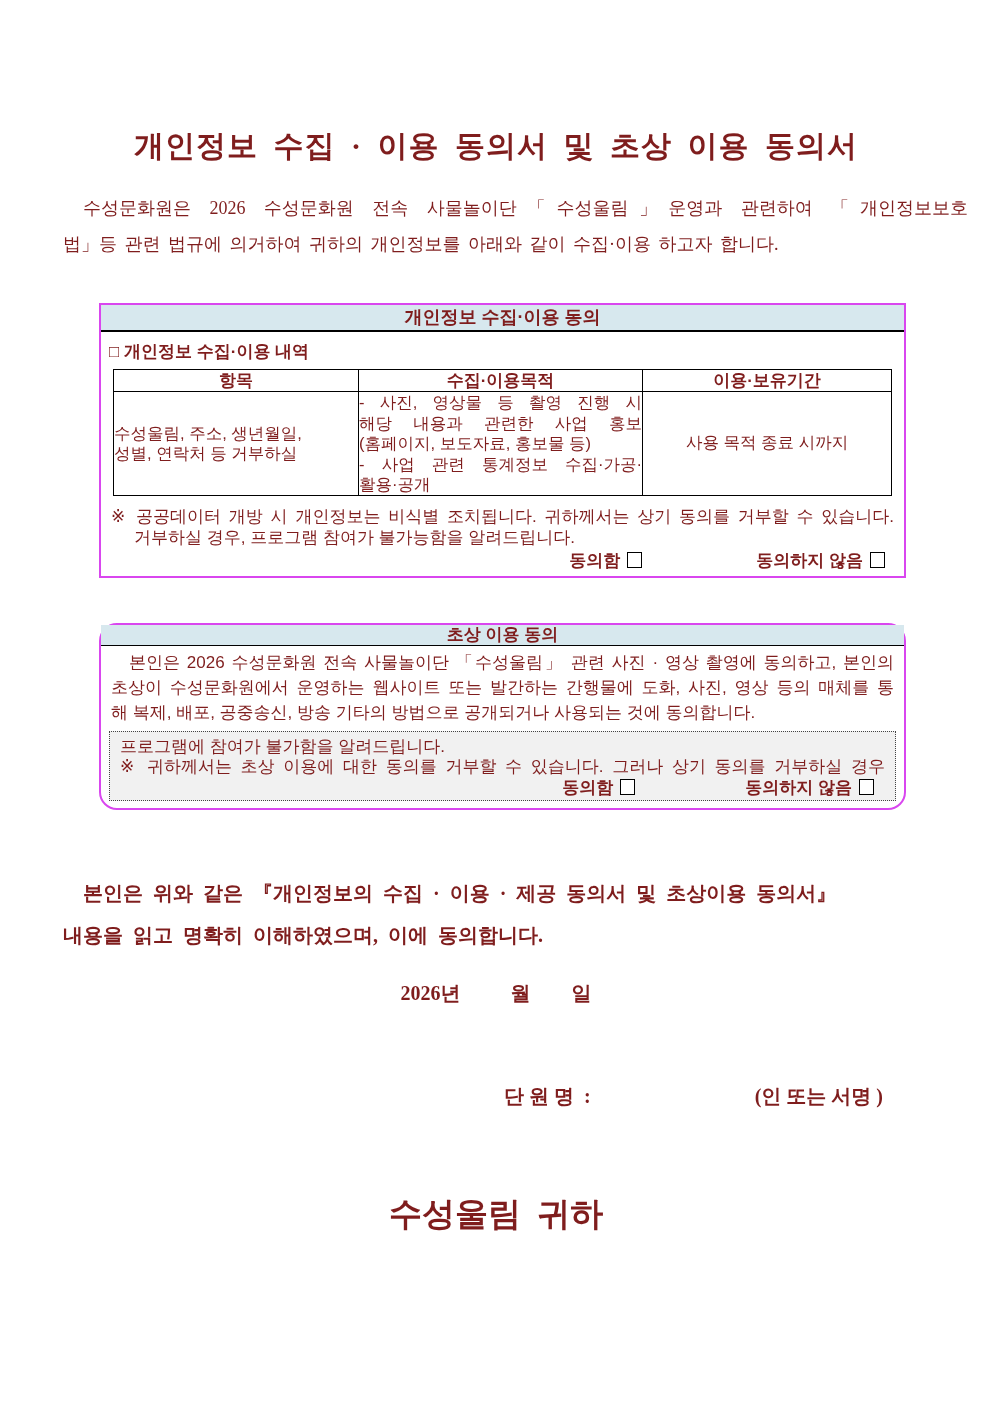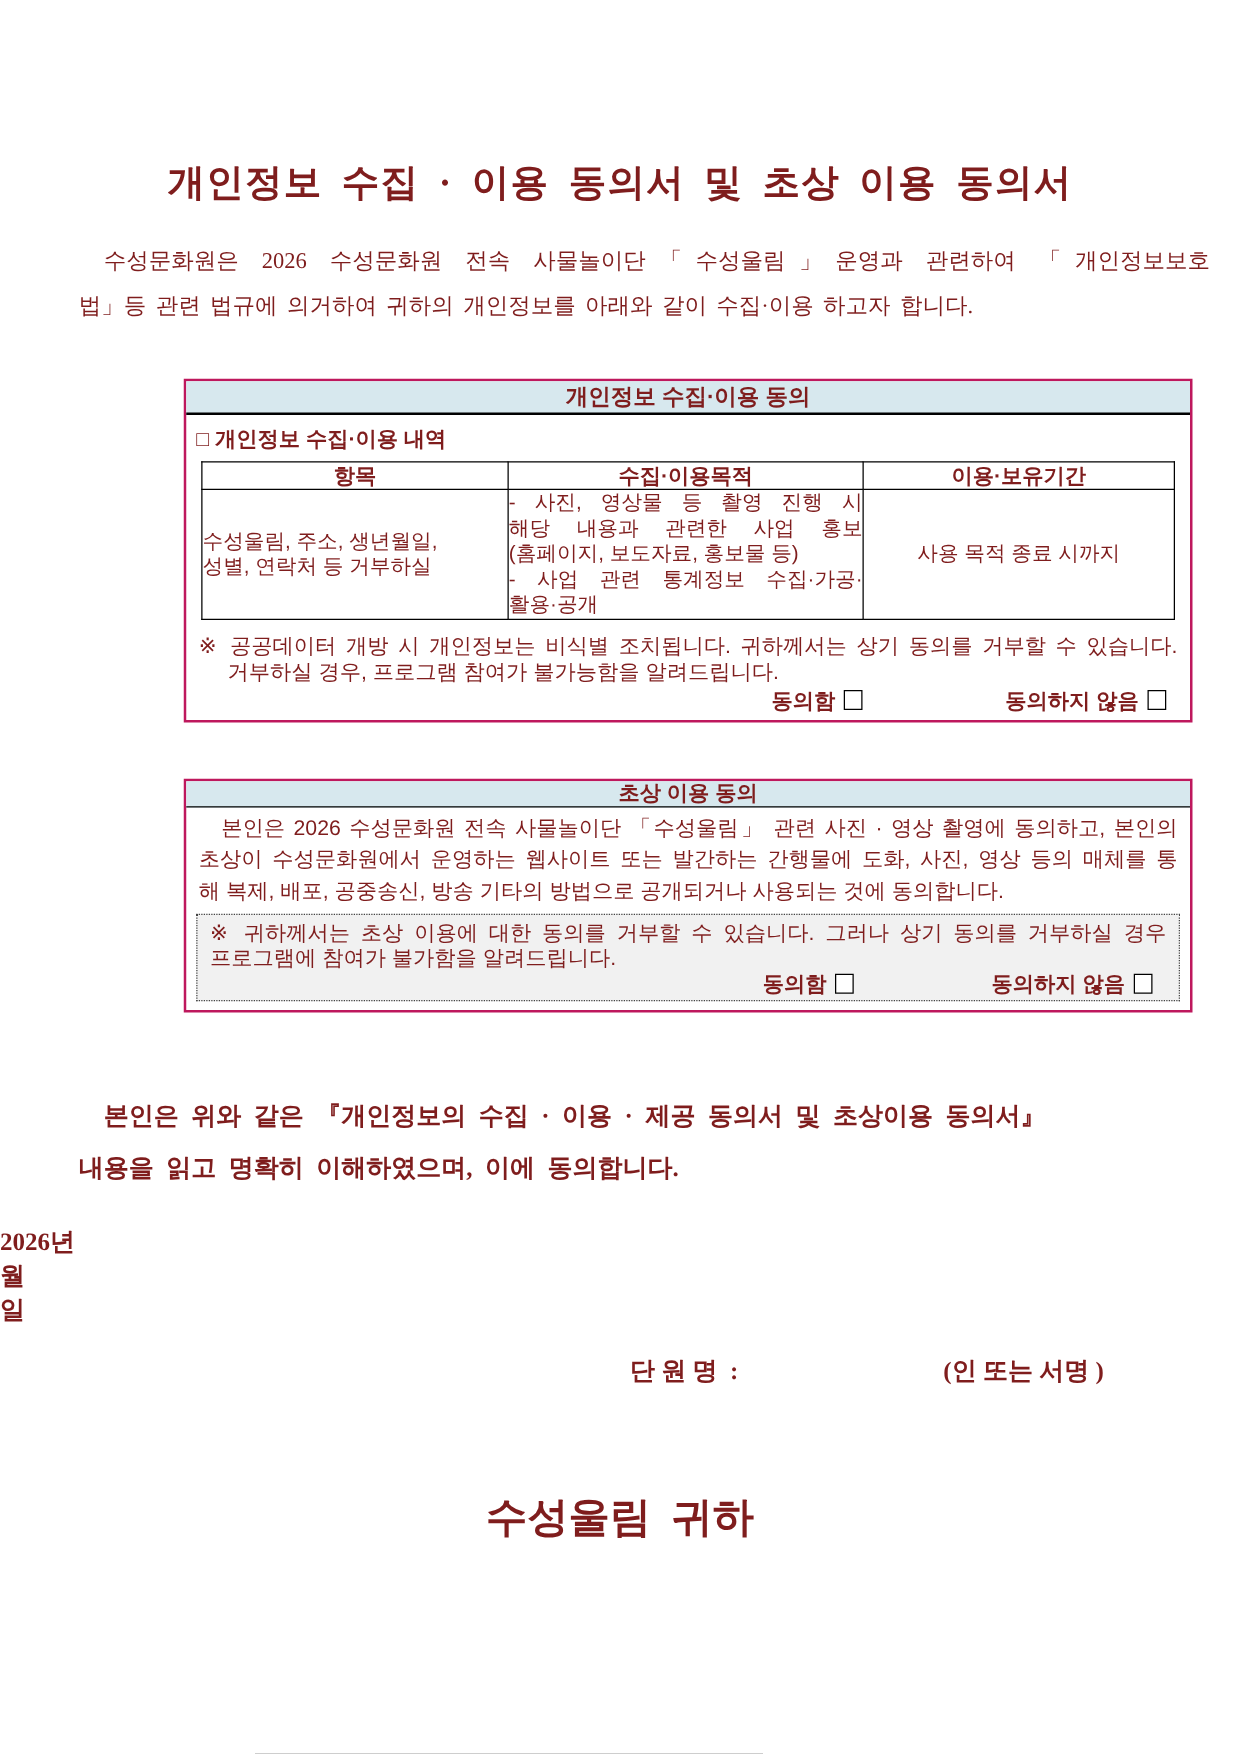--- a/index.html
+++ b/index.html
@@ -27,26 +27,25 @@
     position: absolute; top: 190px; left: 63px; width: 905px;
     font-family: "Liberation Serif", "DejaVu Serif", serif;
     font-size: 18px; line-height: 36px; word-spacing: 3px;
   }
   .just { text-align: justify; text-align-last: justify; }
   .indent1 { padding-left: 20px; }
 
   
   .sec-box {
     position: absolute; left: 99px; width: 803px;
-    border: 2px solid #be185d;
+    border: 2px solid #d946ef;
     background: #fff;
-    margin-left: 48px;
   }
   #section1 { top: 303px; height: 271px; }
-  #section2 { top: 623px; height: 183px; }
+  #section2 { top: 623px; height: 183px; border-radius: 18px; }
 
   .sec-header {
     text-align: center; font-weight: bold;
     background: #d7e8ee;
     border-bottom: 2px solid #000;
   }
   #section1 .sec-header { font-size: 18px; line-height: 25px; height: 25px; }
   #section2 .sec-header { font-size: 17px; line-height: 20px; height: 20px; border-bottom-width: 1.5px; }
 
   .sub-heading {
@@ -116,21 +115,21 @@
   .closing {
     position: absolute; top: 872px; left: 63px; width: 860px;
     font-family: "Liberation Serif", "DejaVu Serif", serif;
     font-size: 20px; font-weight: bold; line-height: 42px; word-spacing: 5px;
   }
 
   .date-line {
     position: absolute; top: 980px; left: 0; right: 0;
     display: flex; justify-content: center; align-items: baseline;
     font-family: "Liberation Serif", "DejaVu Serif", serif;
-    font-size: 20px; font-weight: bold; flex-direction: column;
+    font-size: 20px; font-weight: bold;
   }
   .date-line .gap1 { display:inline-block; width: 50px; }
   .date-line .gap2 { display:inline-block; width: 41px; }
 
   .signature-line {
     position: absolute; top: 1083px; left: 16px; width: 992px;
     display: flex; align-items: baseline;
     padding-left: 488px; box-sizing: border-box;
     font-family: "Liberation Serif", "DejaVu Serif", serif;
     font-size: 20px; font-weight: bold;
@@ -204,22 +203,22 @@
   <div class="sec-box" id="section2">
     <div class="sec-header" style="background: rgb(215, 232, 238);">초상 이용 동의</div>
 
     <div class="sec2-par">
       <div class="just indent">본인은 2026 수성문화원 전속 사물놀이단 「수성울림」 관련 사진 · 영상 촬영에 동의하고, 본인의</div>
       <div class="just">초상이 수성문화원에서 운영하는 웹사이트 또는 발간하는 간행물에 도화, 사진, 영상 등의 매체를 통</div>
       <div>해 복제, 배포, 공중송신, 방송 기타의 방법으로 공개되거나 사용되는 것에 동의합니다.</div>
     </div>
 
     <div class="dotted-box" style="background: rgb(241, 241, 241);">
+      <div class="note-line">프로그램에 참여가 불가함을 알려드립니다.</div>
       <div class="note-line just">※ 귀하께서는 초상 이용에 대한 동의를 거부할 수 있습니다. 그러나 상기 동의를 거부하실 경우</div>
-      <div class="note-line">프로그램에 참여가 불가함을 알려드립니다.</div>
       <div class="agree-row">
         <span class="agree-item"><span>동의함</span><span class="cbox"></span></span>
         <span class="agree-item"><span>동의하지 않음</span><span class="cbox"></span></span>
       </div>
     </div>
   </div>
 
   <div class="closing">
     <div class="indent1">본인은 위와 같은 『개인정보의 수집 · 이용 · 제공 동의서 및 초상이용 동의서』</div>
     <div>내용을 읽고 명확히 이해하였으며, 이에 동의합니다.</div>

